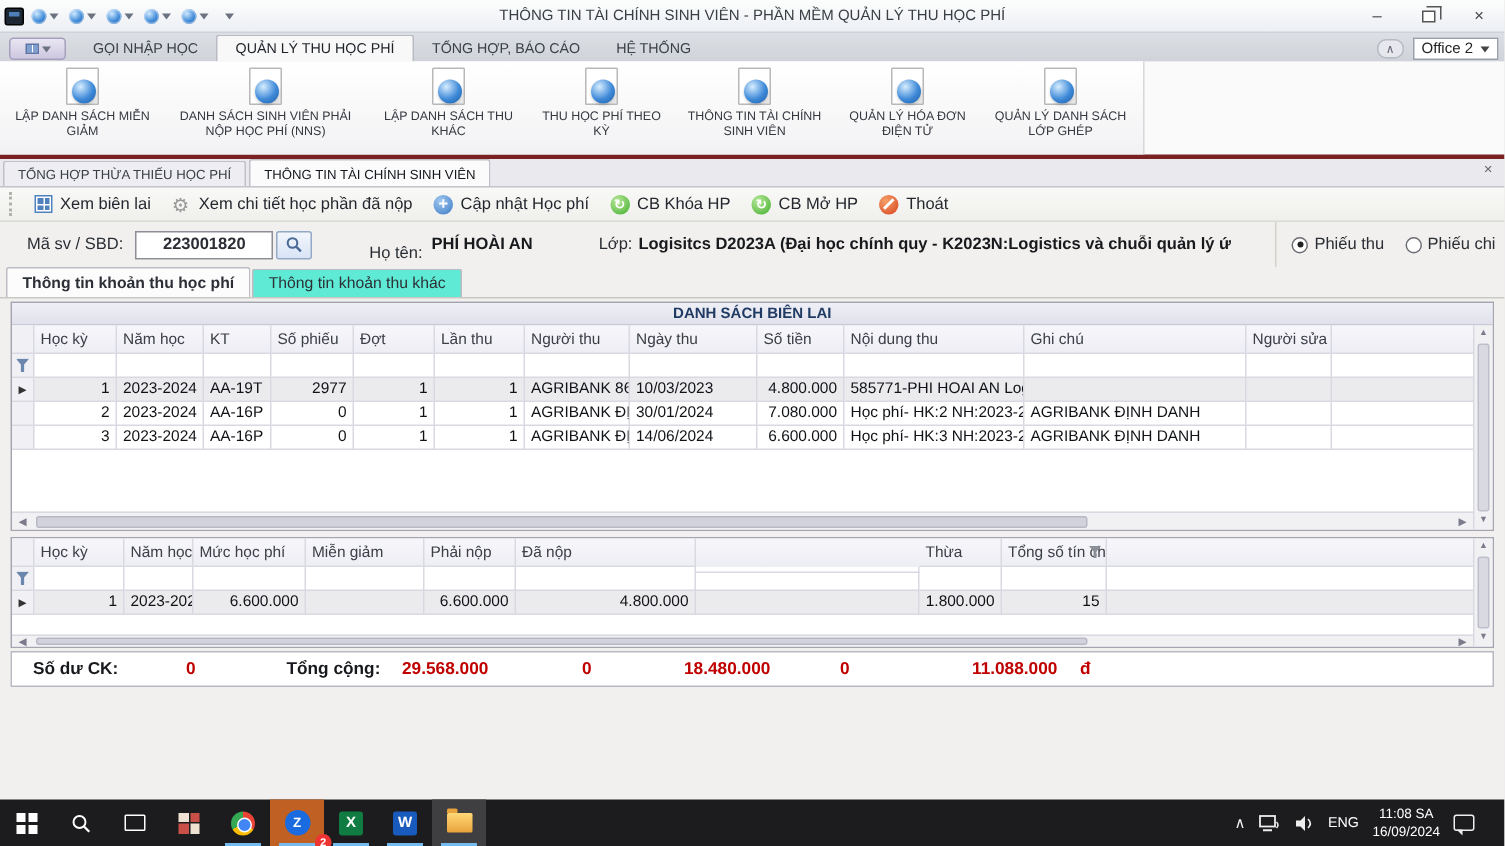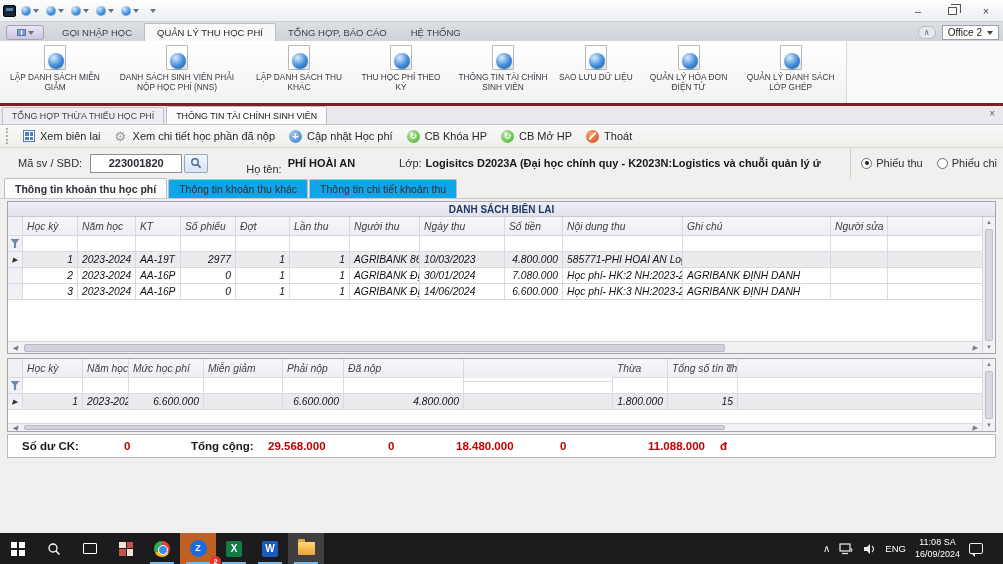--- a/index.html
+++ b/index.html
@@ -68,29 +68,29 @@
   .bold-val { font-weight:bold; margin-left:6px; color:#17191d; }
   .class-label { margin-left:44px; }
   .class-val { font-weight:bold; margin-left:4px; color:#17191d; white-space:nowrap; overflow:hidden; max-width:395px; }
   .radio-zone { margin-left:auto; display:flex; align-items:center; gap:14px; border-left:1px solid #d2d2cc; padding-left:10px; height:100%; }
   .radio { display:flex; align-items:center; gap:4px; }
   .radio .rb { width:11px; height:11px; border-radius:50%; border:1px solid #6d6d74; background:#fff; position:relative; }
   .radio .rb.on::after { content:""; position:absolute; left:2.5px; top:2.5px; width:4px; height:4px; border-radius:50%; background:#222; }
 
   
   .detail-tabs { height:21px; background:#f1f0ee; display:flex; align-items:flex-end; padding:0 4px; border-bottom:1px solid #c9c9c4; }
-  .d-tab { height:19px; padding:0 10px; display:flex; align-items:center; font-size:10.5px; color:#2c3036; background:#0ea5e9; border:1px solid #bcbcc4; border-bottom:none; border-radius:2px 2px 0 0; margin-right:1px; }
+  .d-tab { height:19px; padding:0 10px; display:flex; align-items:center; font-size:10.5px; color:#2c3036; background:#5eead4; border:1px solid #bcbcc4; border-bottom:none; border-radius:2px 2px 0 0; margin-right:1px; }
   .d-tab.active { background:#fcfcfd; height:20px; font-weight:bold; }
 
   
   .grid { margin:0 7px; background:#fff; border:1px solid #a5a5b2; display:flex; flex-direction:column; }
   .grid1 { height:153px; margin-top:2px; }
   .grid2 { height:74px; margin-top:4px; }
   .g-title { height:15px; background:linear-gradient(#efeff6,#e1e1ec); border-bottom:1px solid #c9c9d6; text-align:center; font-size:10px; font-weight:bold; color:#1f3a63; line-height:15px; }
-  .g-main { flex:1; display:flex; min-height:0;font-style:italic; }
+  .g-main { flex:1; display:flex; min-height:0; }
   .g-left { flex:1; display:flex; flex-direction:column; min-width:0; }
   .g-row { display:flex; flex-shrink:0; }
   .g-head { height:19px; background:linear-gradient(#f7f7fb,#ededf4); }
   .g-cell { border-right:1px solid #d9d9e2; border-bottom:1px solid #d9d9e2; font-size:10.3px; padding:0 4px; display:flex; align-items:center; overflow:hidden; white-space:nowrap; flex-shrink:0; position:relative; }
   .g-h { color:#3c4046; }
   .g-ind { width:15px; background:#f0f0f5; justify-content:center; padding:0; }
   .g-fill { flex:1; border-right:none; }
   .g-filter { height:16px; background:#fff; }
   .g-data { height:16px; background:#fff; color:#101215; }
   .g-data.sel { background:#ebebee; }
@@ -165,20 +165,21 @@
       <span class="qat-item">
           <span class="sphere"></span>
           <span class="caret"></span>
         </span>
       <span class="qat-item">
           <span class="sphere"></span>
           <span class="caret"></span>
         </span>
       <span class="caret" style="margin-left:4px"></span>
     </div>
+    <div class="tb-title">THÔNG TIN TÀI CHÍNH SINH VIÊN - PHẦN MỀM QUẢN LÝ THU HỌC PHÍ</div>
     <div class="win-controls">
       <div class="win-btn">–</div>
       <div class="win-btn">
           <span class="restore-glyph"></span>
         </div>
       <div class="win-btn">×</div>
     </div>
   </div>
 
   <div class="ribbon-tabs">
@@ -216,24 +217,20 @@
         <div class="rb-btn">
           <span class="doc-icon"></span>
           <span class="lbl">THU HỌC PHÍ THEO KỲ</span>
         </div>
         <div class="rb-btn">
           <span class="doc-icon"></span>
           <span class="lbl">THÔNG TIN TÀI CHÍNH SINH VIÊN</span>
         </div>
         <div class="rb-btn">
           <span class="doc-icon"></span>
-          <span class="lbl">SAO LƯU DỮ LIỆU</span>
-        </div>
-        <div class="rb-btn">
-          <span class="doc-icon"></span>
           <span class="lbl">QUẢN LÝ HÓA ĐƠN ĐIỆN TỬ</span>
         </div>
         <div class="rb-btn">
           <span class="doc-icon"></span>
           <span class="lbl">QUẢN LÝ DANH SÁCH LỚP GHÉP</span>
         </div>
       </div>
   </div>
 
   <div class="doc-tabs">
@@ -296,21 +293,20 @@
       <span class="radio">
           <span class="rb"></span>
           <span>Phiếu chi</span>
         </span>
     </div>
   </div>
 
   <div class="detail-tabs">
     <div class="d-tab active">Thông tin khoản thu học phí</div>
     <div class="d-tab">Thông tin khoản thu khác</div>
-    <div class="d-tab">Thông tin chi tiết khoản thu</div>
   </div>
 
   <div class="grid grid1" id="grid1">
       <div class="g-title">DANH SÁCH BIÊN LAI</div>
       <div class="g-main">
         <div class="g-left">
           <div class="g-row g-head">
             <div class="g-cell g-ind"></div>
             <div class="g-cell g-h" style="width: 55px;">Học kỳ</div>
             <div class="g-cell g-h" style="width: 58px;">Năm học</div>

